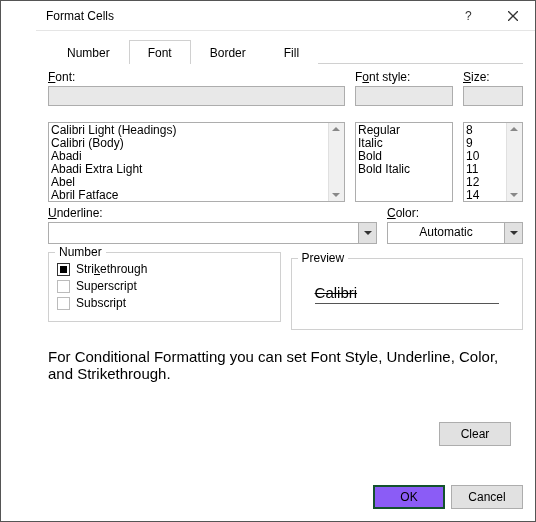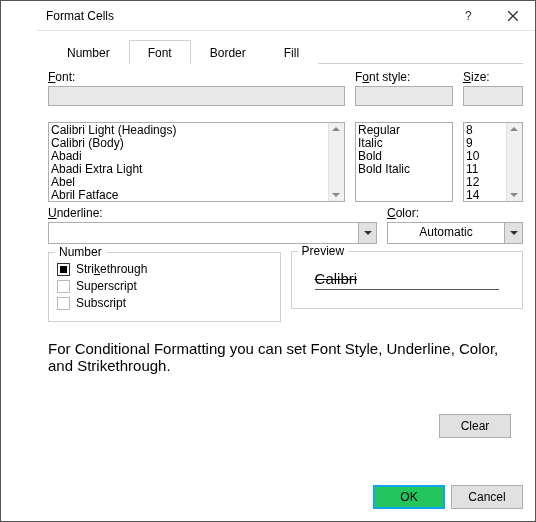--- a/index.html
+++ b/index.html
@@ -36,27 +36,27 @@
 .combo .ctext { flex: 1; padding: 2px 6px; text-align: center; }
 .combo .cbtn { width: 18px; background: #e1e1e1; border-left: 1px solid #adadad; display: flex; align-items: center; justify-content: center; }
 .combo .cbtn::after { content: ""; width: 0; height: 0; border-left: 4px solid transparent; border-right: 4px solid transparent; border-top: 4px solid #333; }
 .group { border: 1px solid #d0d0d0; margin-top: 6px; padding: 6px 8px 8px 8px; position: relative; }
 .group .legend { position: absolute; top: -8px; left: 6px; background: #fff; padding: 0 4px; }
 .chk { display: flex; align-items: center; gap: 6px; margin: 3px 0; }
 .chkbox { width: 13px; height: 13px; border: 1px solid #333; display: flex; align-items: center; justify-content: center; }
 .chkbox.dis { border-color: #bbb; }
 .chkbox.checked::after { content: ""; width: 7px; height: 7px; background: #000; }
 .chk.dis { color: #999; }
-.preview { border: 1px solid #d0d0d0; height: 58px; margin-top: 5px; position: relative; display: flex; align-items: center; justify-content: center; }
+.preview { border: 1px solid #d0d0d0; height: 72px; margin-top: 12px; position: relative; display: flex; align-items: center; justify-content: center; }
 .preview .legend { position: absolute; top: -8px; left: 6px; background: #fff; padding: 0 4px; }
 .preview .sample { font-size: 15px; text-decoration: line-through; border-bottom: 1px solid #555; width: 80%; text-align: left; padding-bottom: 2px; }
 .desc { margin-top: 18px; font-size: 15px; }
 .footer { display: flex; justify-content: flex-end; gap: 6px; padding: 10px 12px 12px 12px; }
 .btn { height: 24px; min-width: 72px; border: 1px solid #adadad; background: #e1e1e1; display: flex; align-items: center; justify-content: center; }
-.btn.primary { border: 2px solid #0ea5e9; background: #22c55e; }
+.btn.primary { border: 2px solid #14532d; background: #8b5cf6; }
 .clear-row { display: flex; justify-content: flex-end; padding-right: 12px; margin-top: 40px; }
 </style>
 </head>
 <body>
 
 <div class="window">
   <div class="titlebar">
     <div class="title">Format Cells</div>
     <div class="tb-btn">
       <svg viewBox="0 0 10 10">

